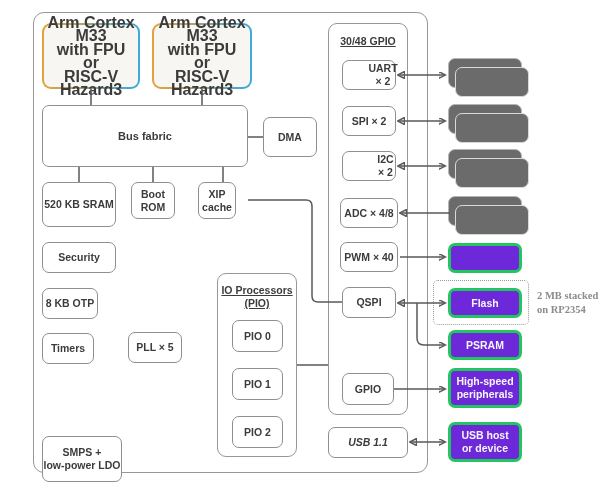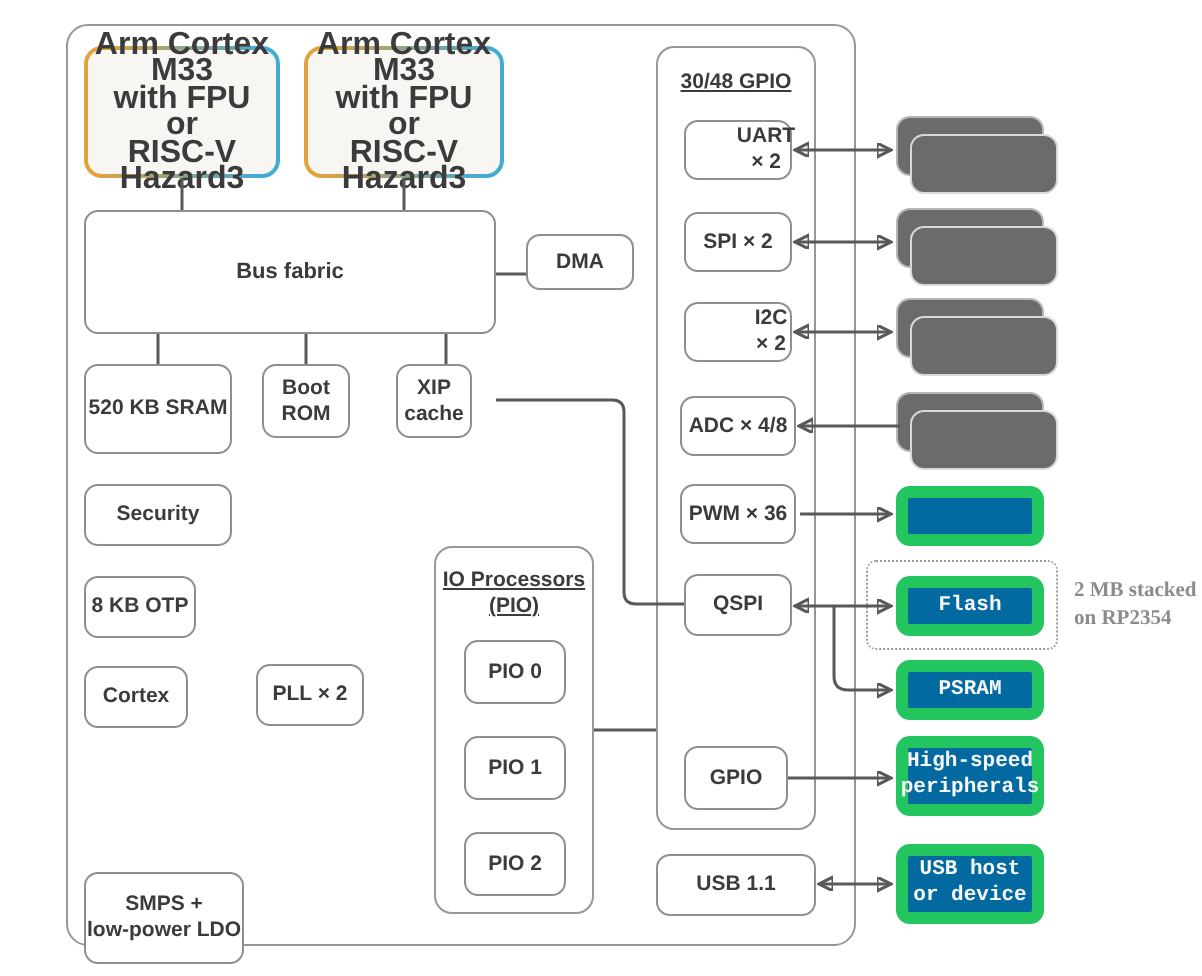--- a/index.html
+++ b/index.html
@@ -16,21 +16,21 @@
   }
   .container-box{
     position:absolute;box-sizing:border-box;background:transparent;
     border:1.4px solid #979797;border-radius:9px;z-index:1;
   }
   .hdr{
     position:absolute;box-sizing:border-box;text-align:center;
     font-size:10.5px;line-height:13px;white-space:pre-line;z-index:2;text-decoration:underline;
   }
   .grey{
-    background:#0369a1;border:6px solid #22c55e;color:#f7f7f7;font-family:Liberation Mono, monospace;
+    background:#6d28d9;border:3px solid #22c55e;color:#f7f7f7;
   }
   .stack-back{position:absolute;box-sizing:border-box;background:#6b6b6b;border:1px solid #b5b5b5;border-radius:7px;}
   .stack-front{position:absolute;box-sizing:border-box;background:#6b6b6b;border:1.4px solid #d9d9d9;border-radius:7px;z-index:2;}
   .cpu-border{
     position:absolute;box-sizing:border-box;padding:2px;border-radius:9px;z-index:2;
     background:linear-gradient(93deg,#e2a23c 10%,#44a9d4 90%);
   }
   .cpu-inner{
     width:100%;height:100%;box-sizing:border-box;border-radius:7px;background:#f7f6f3;
     display:flex;align-items:center;justify-content:center;text-align:center;
@@ -59,53 +59,53 @@
 RISC-V Hazard3</div>
   </div>
   <div class="cpu-border" style="left:152px;top:23px;width:100px;height:66px;">
     <div class="cpu-inner">Arm Cortex M33
 with FPU
 or
 RISC-V Hazard3</div>
   </div>
 
   <div class="box" style="left:42px;top:105px;width:206px;height:62px;font-size:11px;">Bus fabric</div>
-  <div class="box" style="left:263px;top:117px;width:54px;height:28px;">DMA</div>
+  <div class="box" style="left:263px;top:117px;width:54px;height:40px;">DMA</div>
 
   <div class="box" style="left:42px;top:182px;width:74px;height:45px;">520 KB SRAM</div>
   <div class="box" style="left:131px;top:182px;width:44px;height:37px;">Boot
 ROM</div>
   <div class="box" style="left:198px;top:182px;width:38px;height:37px;">XIP
 cache</div>
 
   <div class="box" style="left:42px;top:242px;width:74px;height:31px;">Security</div>
   <div class="box" style="left:42px;top:288px;width:56px;height:31px;">8 KB OTP</div>
-  <div class="box" style="left:42px;top:333px;width:52px;height:31px;">Cortex</div>
-  <div class="box" style="left:128px;top:332px;width:54px;height:31px;">PLL × 2</div>
+  <div class="box" style="left:42px;top:333px;width:52px;height:31px;">Timers</div>
+  <div class="box" style="left:128px;top:332px;width:54px;height:31px;">PLL × 5</div>
   <div class="box" style="left:42px;top:412px;width:80px;height:46px;margin-top:24px;">SMPS +
 low-power LDO</div>
 
   <div class="container-box" style="left:217px;top:273px;width:80px;height:184px;"></div>
   <div class="hdr" style="left:217px;top:284px;width:80px;">IO Processors
 (PIO)</div>
   <div class="box" style="left:232px;top:320px;width:51px;height:32px;">PIO 0</div>
   <div class="box" style="left:232px;top:368px;width:51px;height:32px;">PIO 1</div>
   <div class="box" style="left:232px;top:416px;width:51px;height:32px;">PIO 2</div>
 
   <div class="container-box" style="left:328px;top:23px;width:80px;height:392px;"></div>
   <div class="hdr" style="left:328px;top:35px;width:80px;">30/48 GPIO</div>
   <div class="box" style="left:342px;top:60px;width:54px;height:30px;padding-left:28px;">UART × 2</div>
   <div class="box" style="left:342px;top:106px;width:54px;height:30px;">SPI × 2</div>
   <div class="box" style="left:342px;top:151px;width:54px;height:30px;padding-left:33px;">I2C × 2</div>
   <div class="box" style="left:340px;top:198px;width:58px;height:30px;">ADC × 4/8</div>
-  <div class="box" style="left:340px;top:242px;width:58px;height:30px;">PWM × 36</div>
+  <div class="box" style="left:340px;top:242px;width:58px;height:30px;">PWM × 40</div>
   <div class="box" style="left:342px;top:287px;width:54px;height:31px;">QSPI</div>
   <div class="box" style="left:342px;top:373px;width:52px;height:32px;">GPIO</div>
 
-  <div class="box" style="left:328px;top:427px;width:80px;height:31px;">USB 1.1</div>
+  <div class="box" style="left:328px;top:427px;width:80px;height:31px;font-style:italic;">USB 1.1</div>
 
   <div class="abs" style="left:448px;top:58px;width:82px;height:40px;">
     <div class="stack-back" style="left:0;top:0;width:74px;height:30px;"></div>
     <div class="stack-front" style="left:7px;top:9px;width:74px;height:30px;"></div>
   </div>
   <div class="abs" style="left:448px;top:104px;width:82px;height:40px;">
     <div class="stack-back" style="left:0;top:0;width:74px;height:30px;"></div>
     <div class="stack-front" style="left:7px;top:9px;width:74px;height:30px;"></div>
   </div>
   <div class="abs" style="left:448px;top:149px;width:82px;height:40px;">

